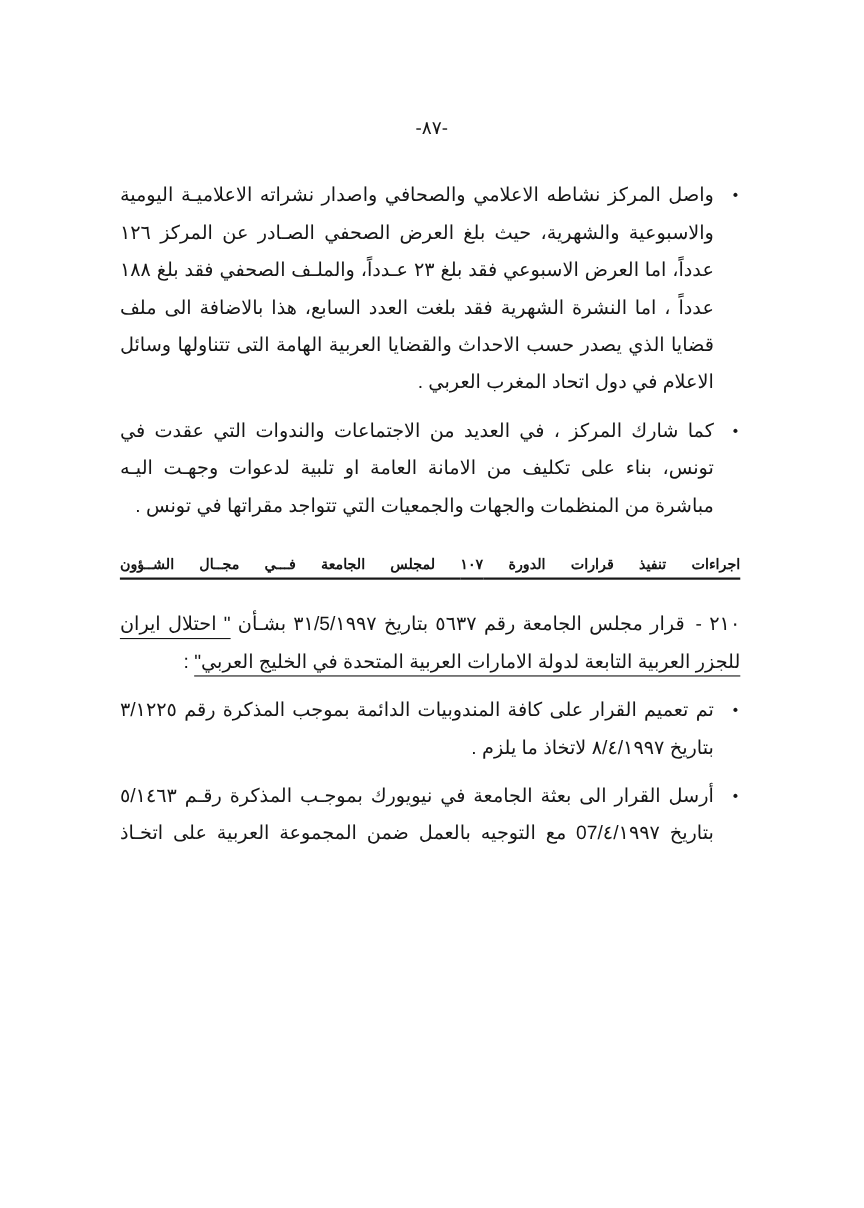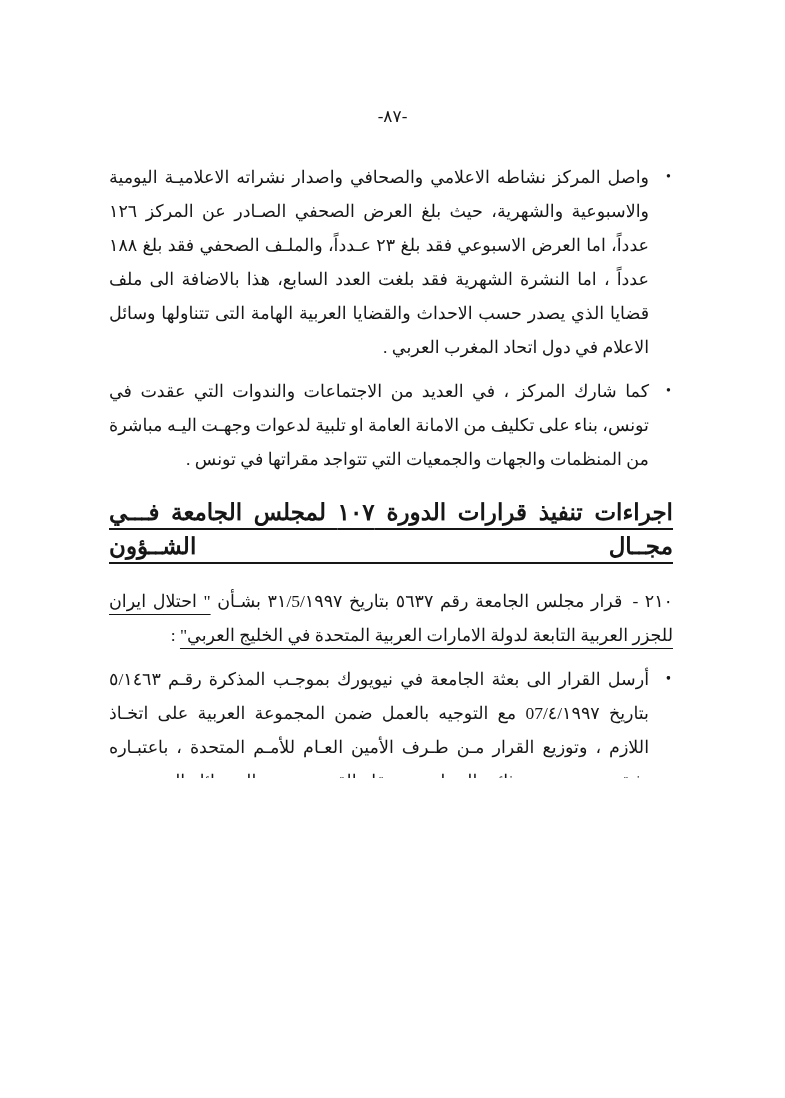--- a/index.html
+++ b/index.html
@@ -7,21 +7,21 @@
     --text:#161616;
   }
   *{margin:0;padding:0;box-sizing:border-box;}
   html,body{background:var(--bg);}
   .page{
     position:relative;
     width:785px;
     height:778px;
     background:var(--bg);
     color:var(--text);
-    font-family:Liberation Serif, serif;
+    font-family:Liberation Sans, sans-serif;
     direction:rtl;
     overflow:hidden;
   }
   .page-number{
     position:absolute;
     top:106px; left:0; width:100%;
     text-align:center;
     direction:ltr;
     font-size:17px;
     letter-spacing:1px;
@@ -41,21 +41,21 @@
     margin-bottom:10px;
   }
   .bullet-para .bullet{
     position:absolute;
     right:2px;
     top:0;
     font-size:14px;
   }
   .section-heading{
     font-weight:bold;
-    font-size:23px;
+    font-size:13px;
     margin:20px 0 14px 0;
   }
   .heading-line{
     text-decoration:underline;
     text-decoration-thickness:1.6px;
     text-underline-offset:8px;
     padding-bottom:6px;
   }
   .heading-line.first{
     text-align:justify;
@@ -96,20 +96,21 @@
     <div class="section-heading">
       <div class="heading-line first">اجراءات تنفيذ قرارات الدورة ١٠٧ لمجلس الجامعة فـــي مجــال الشــؤون</div>
     </div>
 
     <div class="numbered-item">
       <span class="item-number">٢١٠ -</span><span>قرار مجلس الجامعة رقم ٥٦٣٧ بتاريخ ٣١/5/١٩٩٧ بشـأن </span><span class="underlined">" احتلال ايران للجزر العربية التابعة لدولة الامارات العربية المتحدة في الخليج العربي"</span><span> :</span>
     </div>
 
     <div class="bullet-para">
       <span class="bullet">•</span>
+      <span class="para-text">تم تعميم القرار على كافة المندوبيات الدائمة بموجب المذكرة رقم ٣/١٢٢٥ بتاريخ ٨/٤/١٩٩٧ لاتخاذ ما يلزم .</span>
     </div>
 
     <div class="bullet-para">
       <span class="bullet">•</span>
       <span class="para-text">أرسل القرار الى بعثة الجامعة في نيويورك بموجـب المذكرة رقـم ٥/١٤٦٣ بتاريخ 07/٤/١٩٩٧ مع التوجيه بالعمل ضمن المجموعة العربية على اتخـاذ اللازم ، وتوزيع القرار مـن طـرف الأمين العـام للأمـم المتحدة ، باعتبـاره وثيقة رسمية من وثائق المجلس ، وبقاء القضية ضمن المسـائل المعروضـة على مجلس الأمن .</span>
     </div>
 
   </div>
 </div>
 

